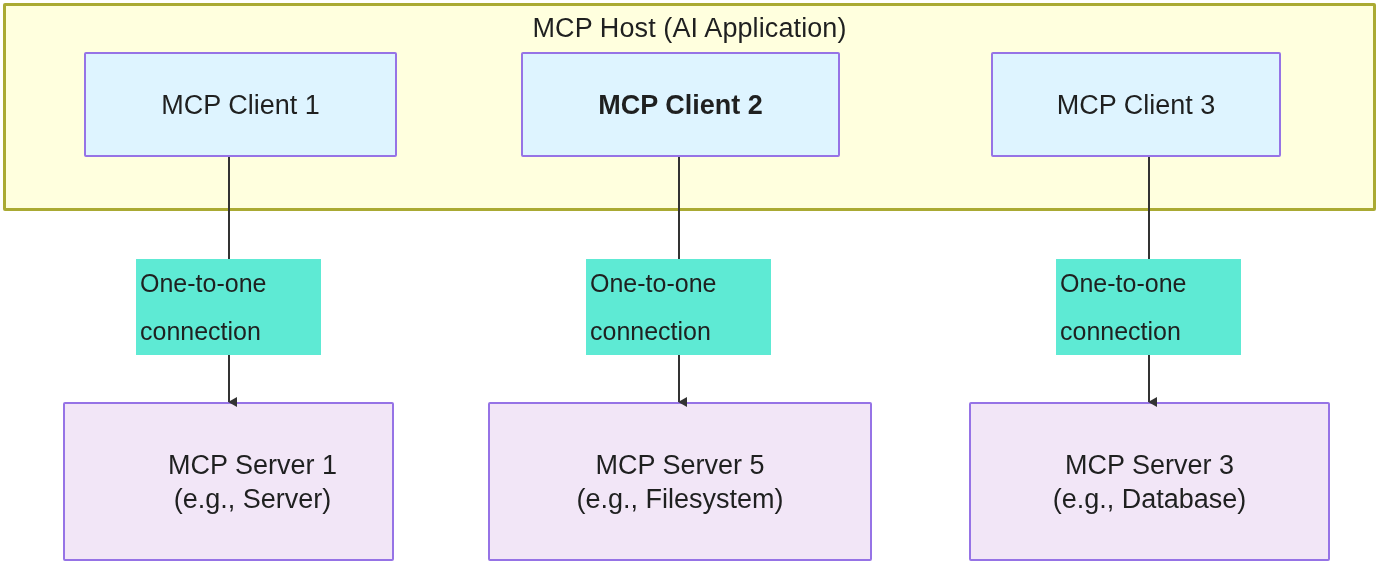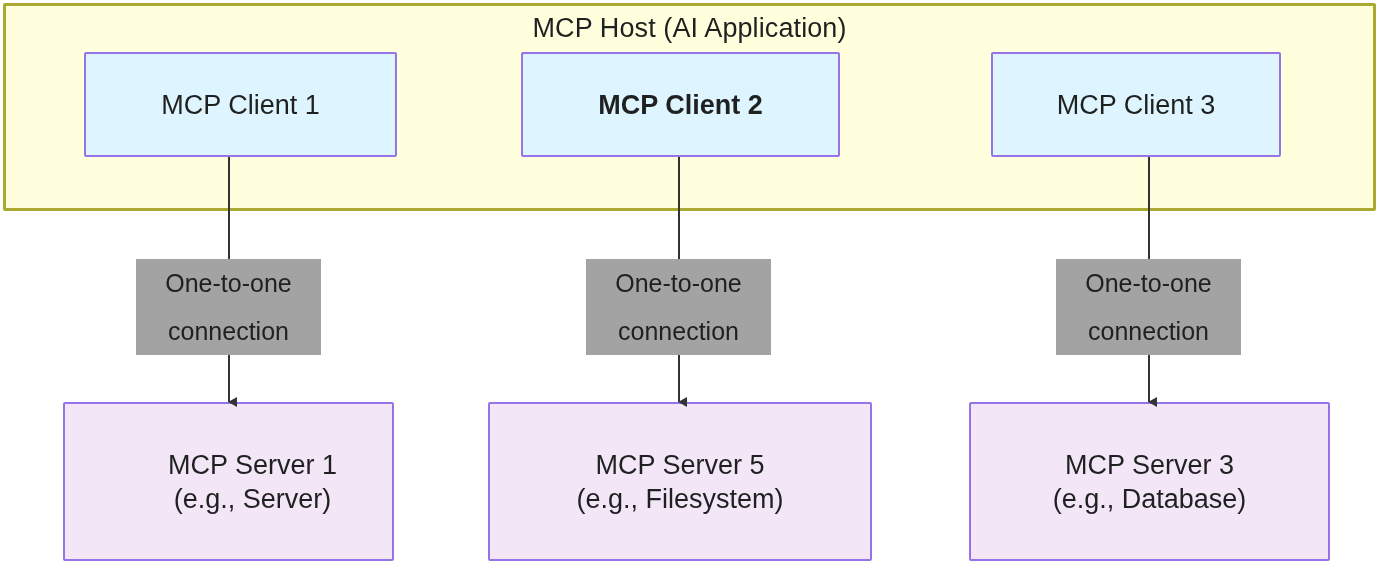--- a/index.html
+++ b/index.html
@@ -87,25 +87,24 @@
     left: 0;
     top: 0;
     width: 1380px;
     height: 564px;
     pointer-events: none;
   }
 
   
   .edge-label {
     position: absolute;
-    background: #a3a3a3;
+    background: #5eead4;
     color: #1f2020;
     font-size: 25px;
     line-height: 48px;
-    text-align: center;
     padding: 0 4px;
     box-sizing: border-box;
     white-space: nowrap;
   }
   .edge-label .l1,
   .edge-label .l2 { display: block; }
 
   .edge-label-1 { left: 136px;  top: 259px; width: 185px; height: 96px; }
   .edge-label-2 { left: 586px;  top: 259px; width: 185px; height: 96px; }
   .edge-label-3 { left: 1056px; top: 259px; width: 185px; height: 96px; }

